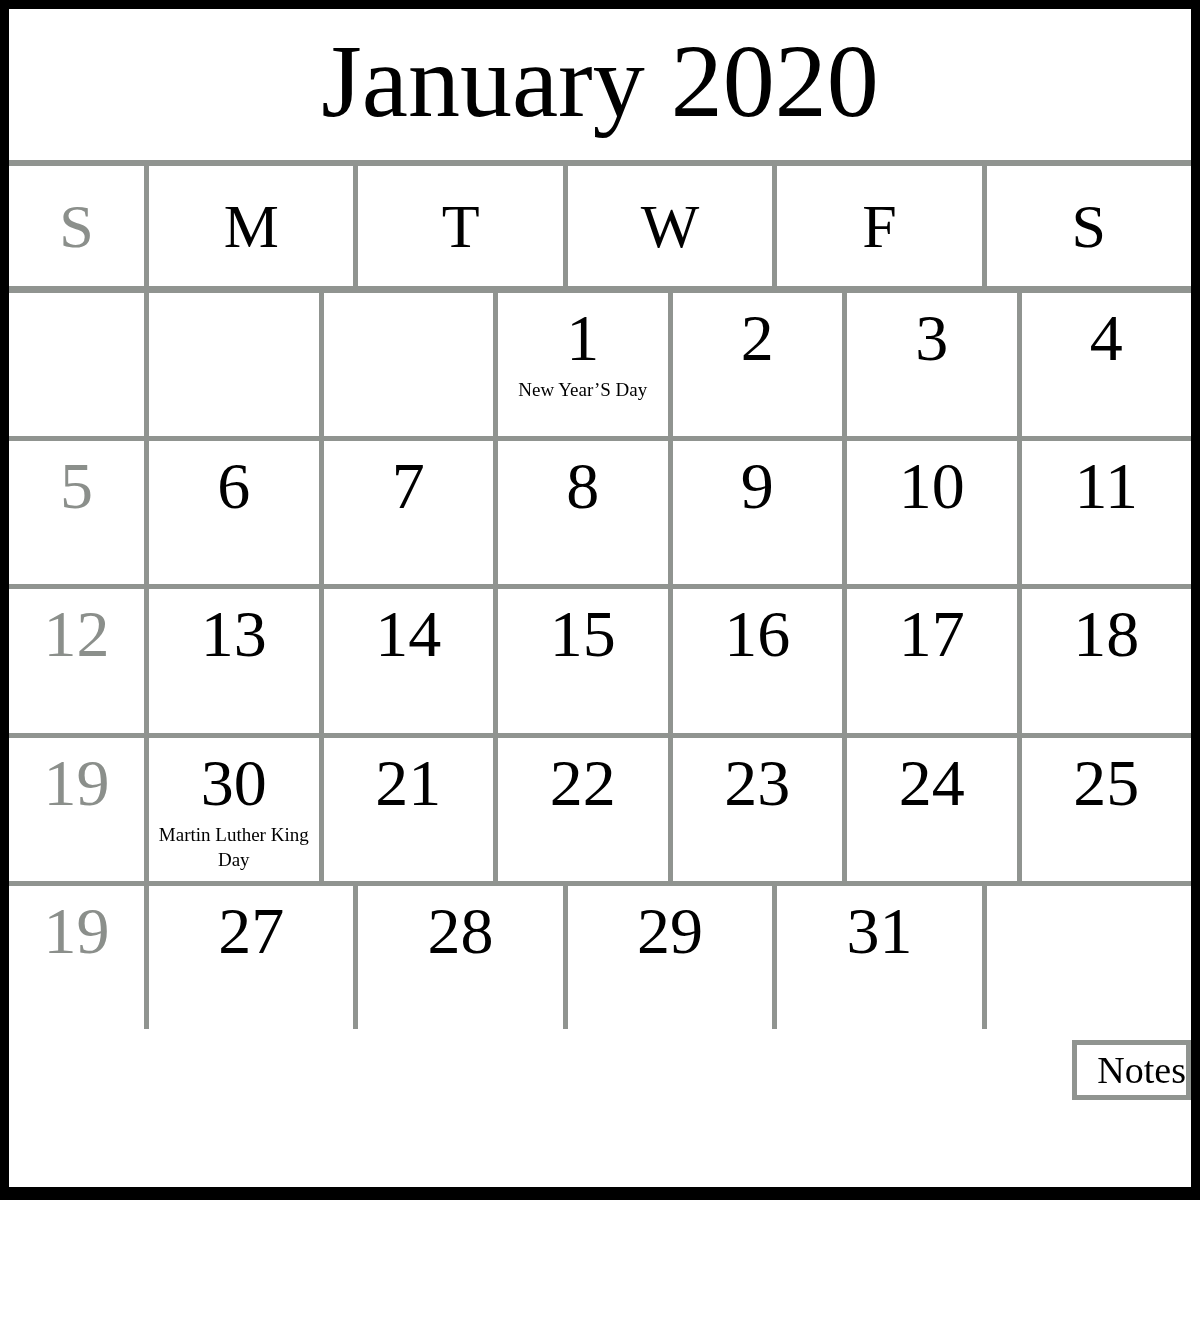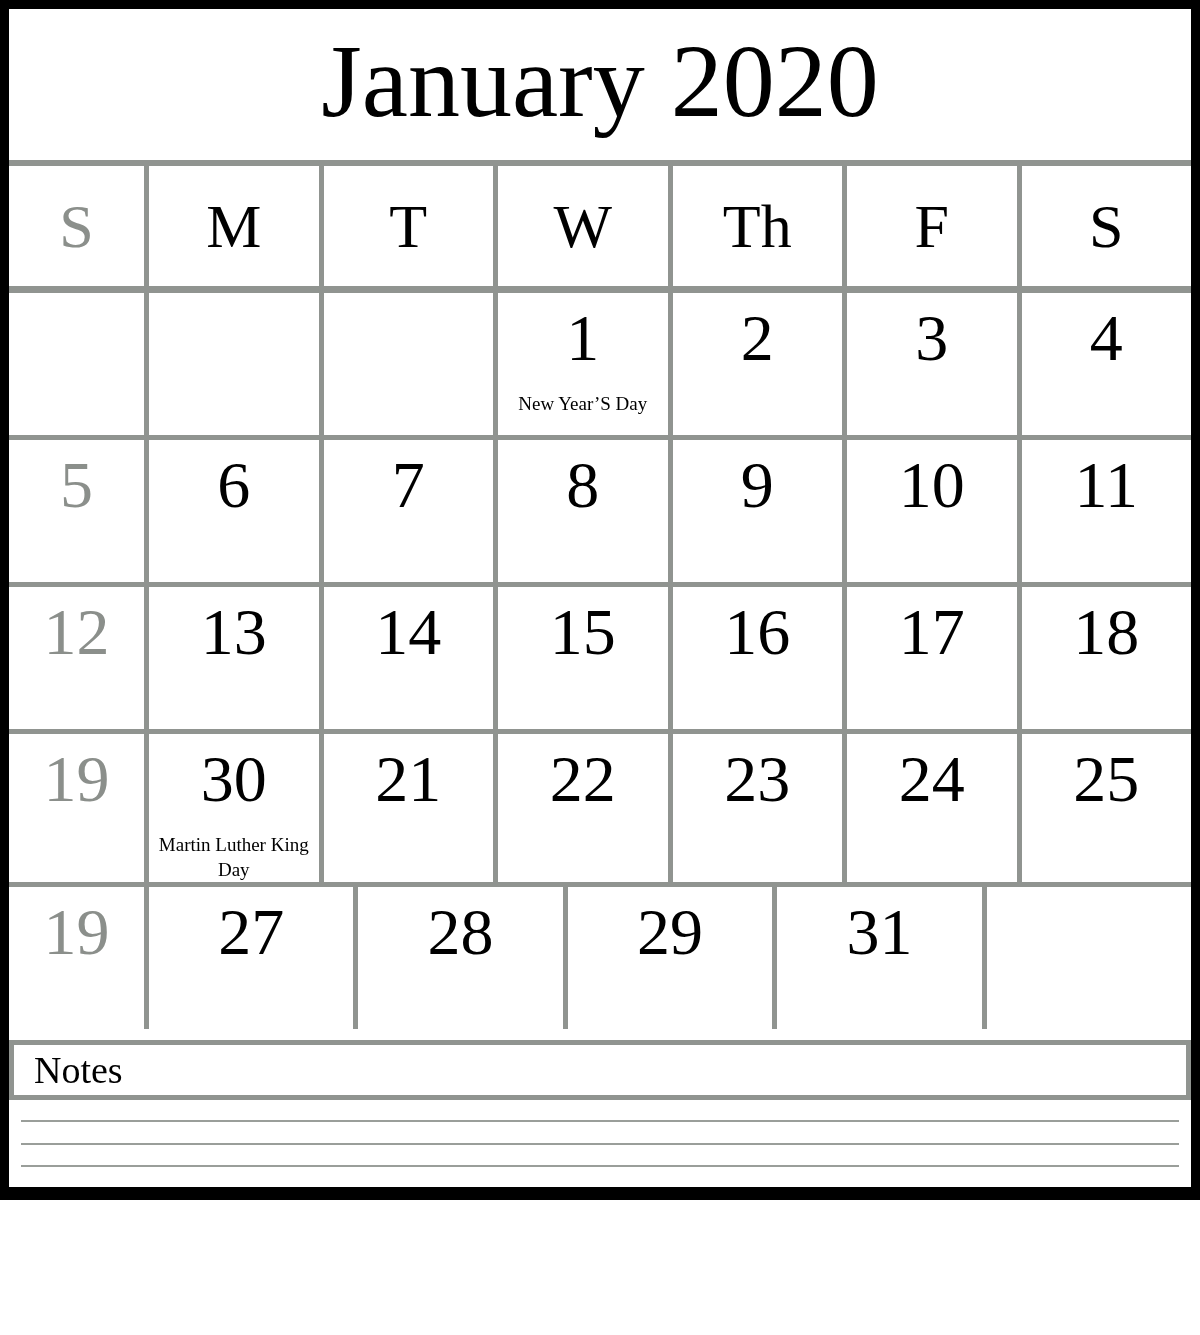--- a/index.html
+++ b/index.html
@@ -102,33 +102,34 @@
     line-height: 1.12;
     color: #000000;
     user-select: none;
   }
   .day-cell.sun .day-num { color: #8b8f8b; }
   .day-note {
     font-size: 19px;
     line-height: 1.32;
     color: #000000;
     text-align: center;
-    margin-top: 16px;
+    margin-top: 2px;
     max-width: 94%;
   }
   .day-cell.empty .day-num { visibility: hidden; }
 
   
   .notes-wrap {
     flex: 1 1 auto;
     display: flex;
     flex-direction: column;
     background: #ffffff;
     padding-top: 11px;
     box-sizing: border-box;
+    align-items: flex-end;
   }
   .notes-head {
     box-sizing: border-box;
     flex: 0 0 60px;
     border: 5px solid #909490;
     display: flex;
     align-items: center;
     padding-left: 20px;
     background: #ffffff;
   }
@@ -158,21 +159,20 @@
 
   <div class="title-box">
     <div class="title-text">January 2020</div>
   </div>
 
   <div class="dow-row">
       <div class="dow-cell muted first">S</div>
       <div class="dow-cell">M</div>
       <div class="dow-cell">T</div>
       <div class="dow-cell">W</div>
-      <div class="dow-cell">Th</div>
       <div class="dow-cell">F</div>
       <div class="dow-cell">S</div>
     </div>
 
   <div class="weeks">
       <div class="week-row">
         <div class="day-cell sun first empty">
           <div class="day-num"></div>
         </div>
         <div class="day-cell empty">

